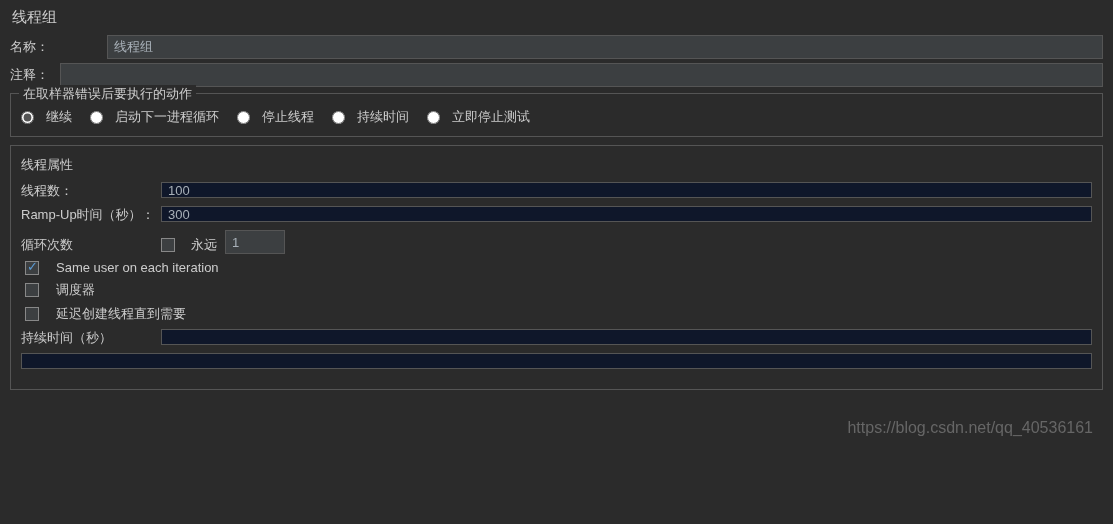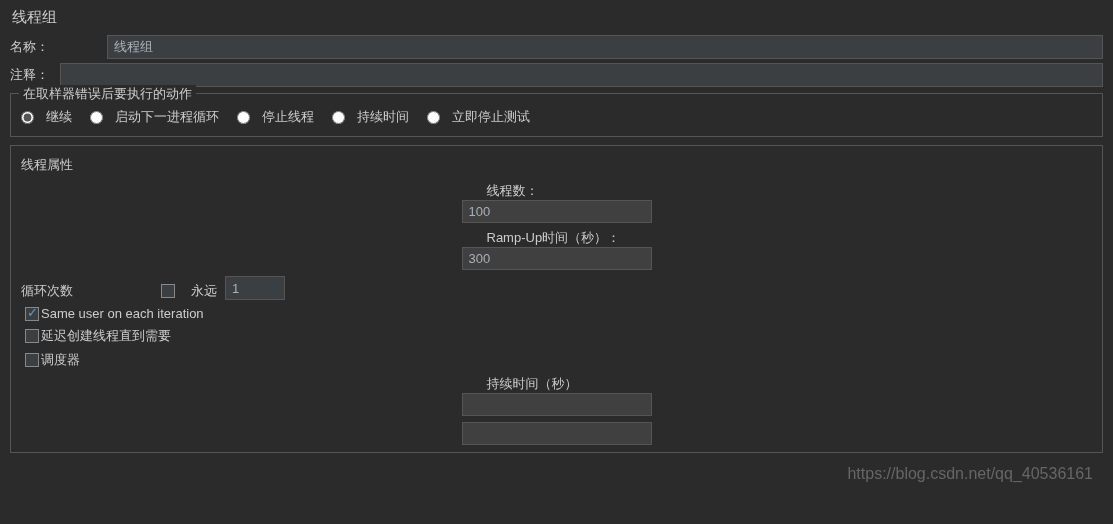--- a/index.html
+++ b/index.html
@@ -54,69 +54,67 @@
       cursor: pointer;
     }
 
     .radio-item input[type="radio"] {
       accent-color: #555;
       cursor: pointer;
     }
 
     .properties-section {
       border: 1px solid #555;
-      padding: 10px 10px 1px 10px;
+      padding: 10px 10px 14px 10px;
+      margin-bottom: 25px;
+    }
+
+    .properties-title {
+      color: #cccccc;
       margin-bottom: 8px;
-    }
-
-    .properties-title {
-      color: #cccccc;
-      margin-bottom: 8px;
       font-size: 13px;
     }
 
     .prop-row {
       display: flex;
-      align-items: center;
       margin-bottom: 6px;
-      flex-direction: column;
     }
 
     .prop-label {
       color: #cccccc;
       min-width: 140px;
       white-space: nowrap;
     }
 
     .prop-input {
-      background-color: #404040;
+      background-color: #0f172a;
       border: 1px solid #555;
       color: #a8b0b8;
       padding: 3px 6px;
-      height: 24px;
+      height: 16px;
       flex: 1;
       outline: none;
       font-size: 13px;
     }
 
     .prop-input-short {
       background-color: #3c3f41;
       border: 1px solid #555;
       color: #a8b0b8;
       padding: 3px 6px;
       height: 24px;
       width: 60px;
       outline: none;
       font-size: 13px;
     }
 
     .checkbox-row {
       display: flex;
       align-items: center;
-      gap: 2px;
+      gap: 17px;
       margin-bottom: 6px;
       padding-left: 4px;
     }
 
     .checkbox-row input[type="checkbox"] {
       accent-color: #555;
       cursor: pointer;
     }
 
     .checkbox-label {
@@ -292,26 +290,26 @@
       <input class="prop-input-short" type="text" value="1" style="">
     </div>
 
     <div class="checkbox-row">
       <input class="checked-checkbox" type="checkbox" checked="" style="">
       <span class="checkbox-label">Same user on each iteration</span>
     </div>
 
     <div class="checkbox-row">
       <input class="unchecked-checkbox" type="checkbox" style="">
-      <span class="checkbox-label">延迟创建线程直到需要</span>
+      <span class="checkbox-label">调度器</span>
     </div>
 
     <div class="checkbox-row">
       <input class="unchecked-checkbox" type="checkbox" style="">
-      <span class="checkbox-label">调度器</span>
+      <span class="checkbox-label">延迟创建线程直到需要</span>
     </div>
 
     <div class="prop-row">
       <span class="prop-label">持续时间（秒）</span>
       <input class="prop-input" type="text" value="" style="">
     </div>
 
     <div class="prop-row">
       <input class="prop-input" type="text" value="" style="">
     </div>

